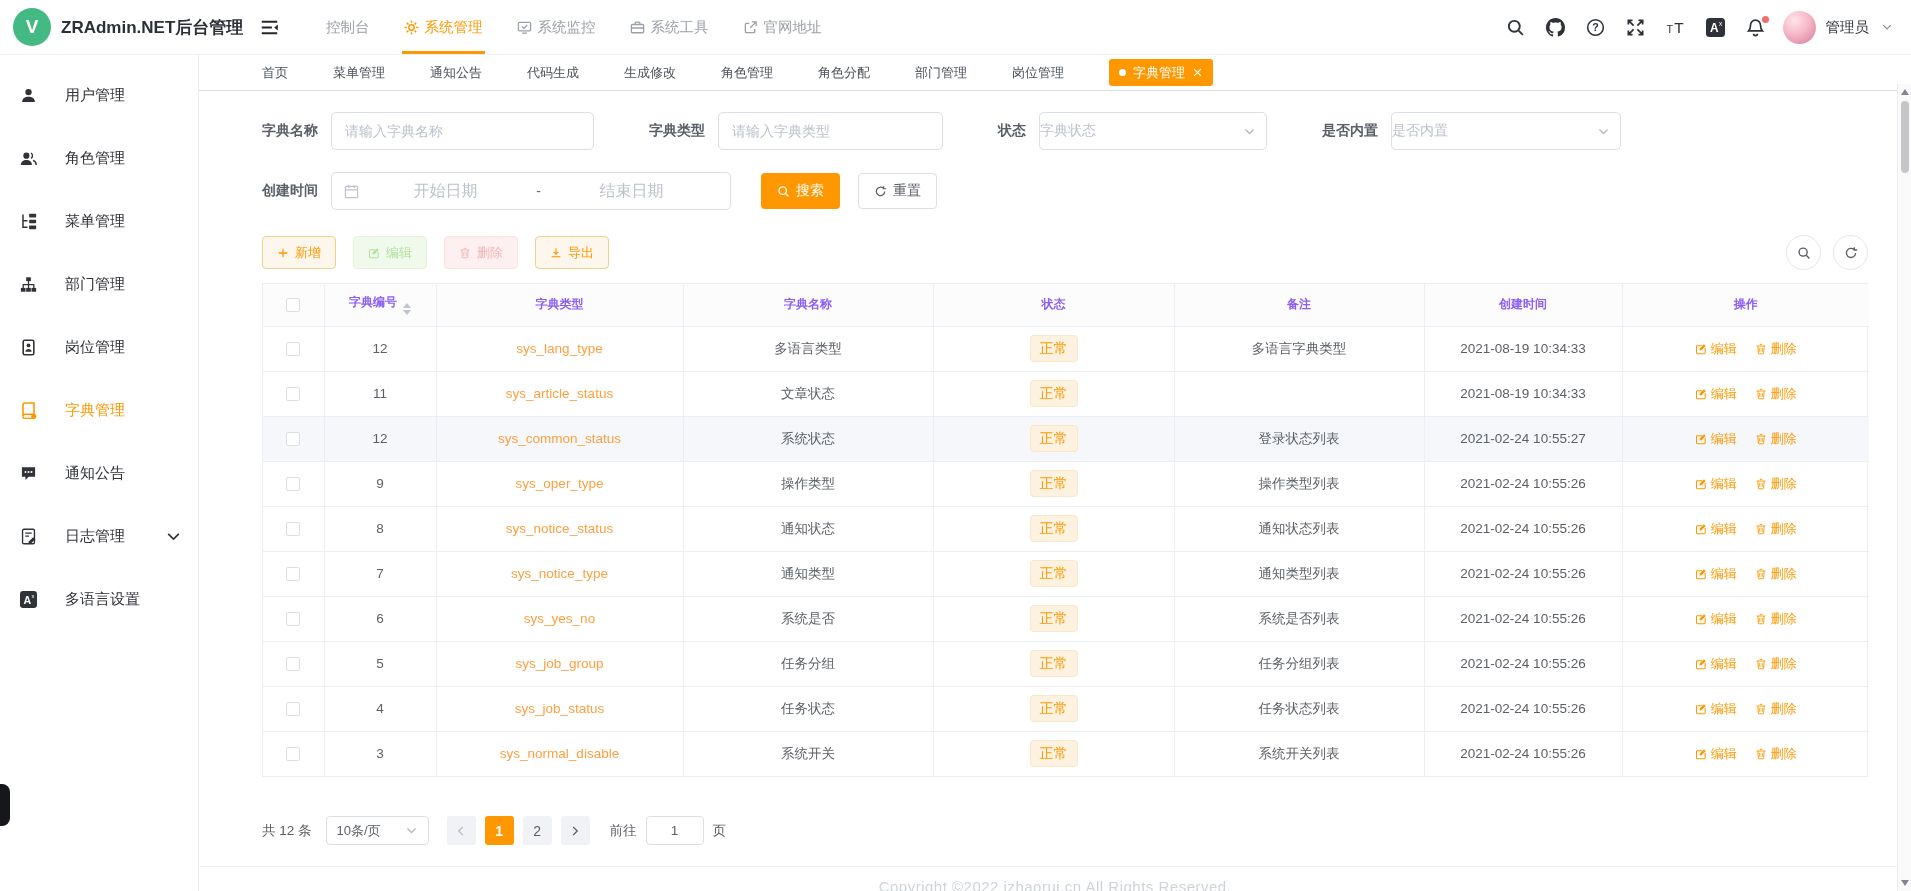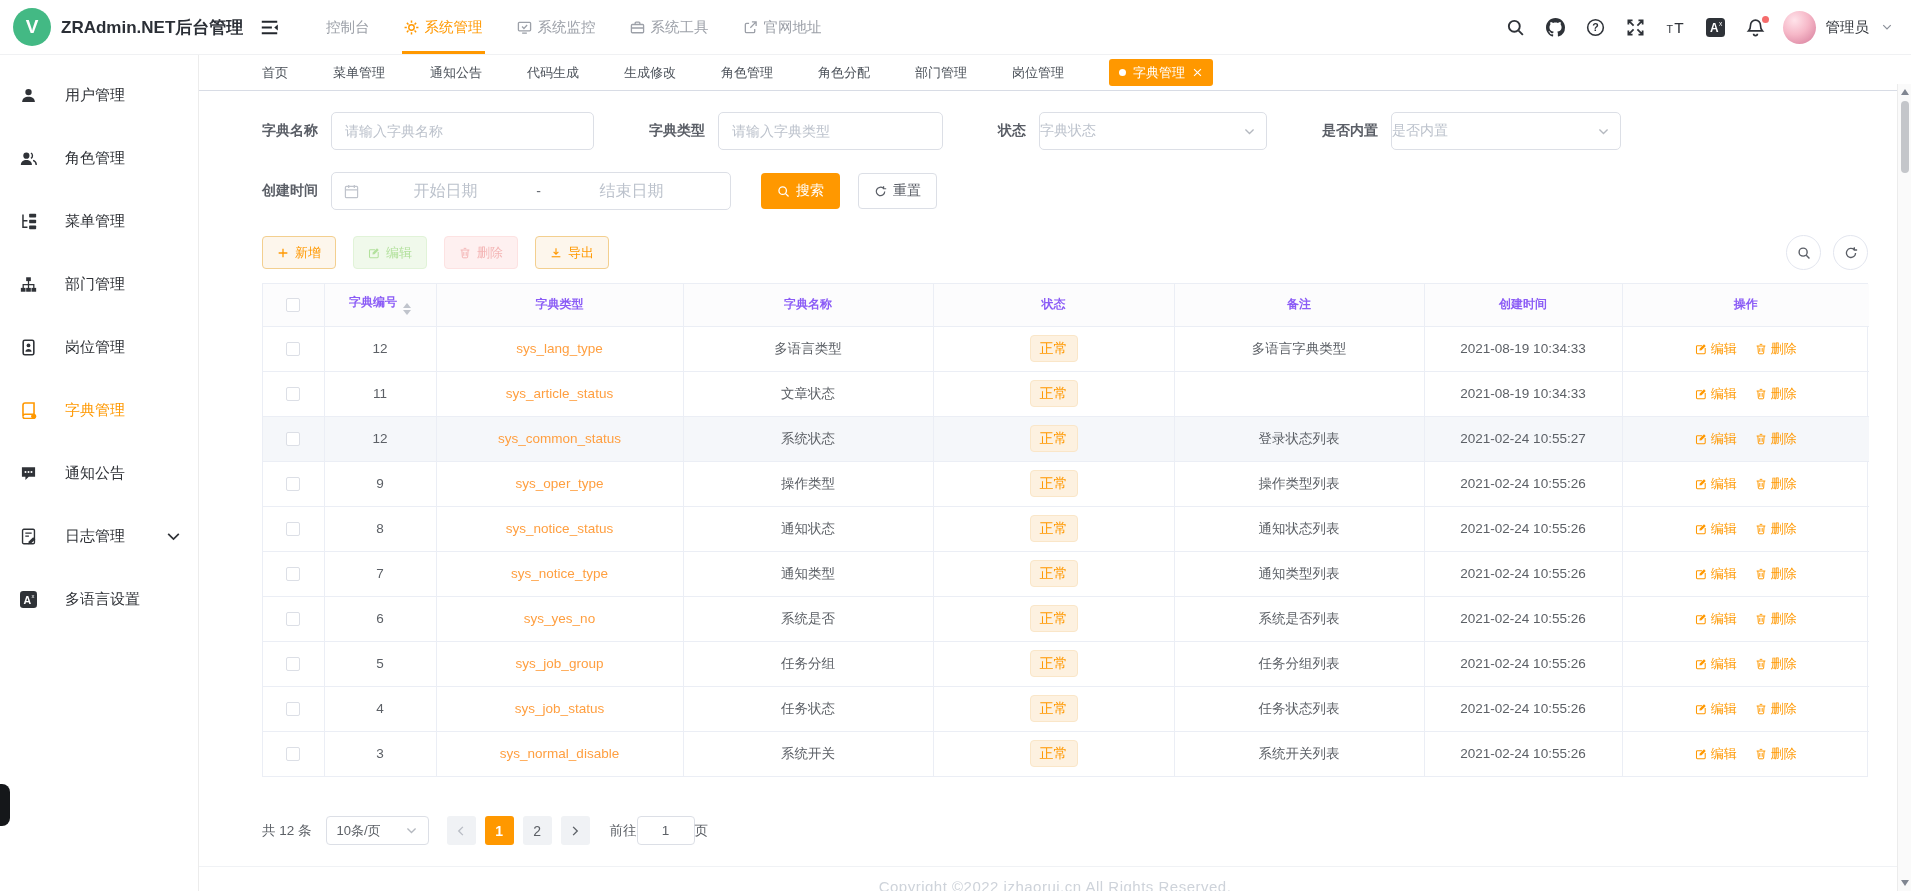--- a/index.html
+++ b/index.html
@@ -112,21 +112,21 @@
   
   .pagination{display:flex;align-items:center;margin:39px 0 0 63px;font-size:13.5px;color:#5c6066;gap:14px}
   .page-select{position:relative;width:103px;height:29px;border:1px solid #dcdfe6;border-radius:4px;
     display:flex;align-items:center;padding:0 24px 0 10px;cursor:pointer;font-size:13px;color:#5c6066;background:#fff}
   .pager{display:flex;align-items:center;gap:9px;margin-left:4px}
   .page-btn{min-width:29px;height:29px;border-radius:3px;background:#f0f2f5;color:#5c6066;display:flex;
     align-items:center;justify-content:center;font-size:14px;cursor:pointer}
   .page-btn.active{background:var(--accent);color:#fff;font-weight:700}
   .page-btn.dim{color:#b8bcc4}
   .page-btn .icon{font-size:12px}
-  .goto-wrap{display:flex;align-items:center;margin-left:6px}
+  .goto-wrap{display:flex;align-items:center;gap:9px;margin-left:6px}
   .goto-input{width:58px;height:29px;border:1px solid #dcdfe6;border-radius:4px;text-align:center;
     font-size:13.5px;color:#5c6066;outline:none}
 
   
   .footer{margin-top:21px;border-top:1px solid #f0f2f5;padding-top:11px;text-align:center;
     font-size:15px;color:#ced3da;letter-spacing:.5px}
 
   
   .scrollbar{position:absolute;top:84px;right:0;bottom:0;width:14px;background:#fafafa;border-left:1px solid #ececec;z-index:20}
   .sb-up{position:absolute;top:5px;left:3px;width:0;height:0;border-left:4px solid transparent;

